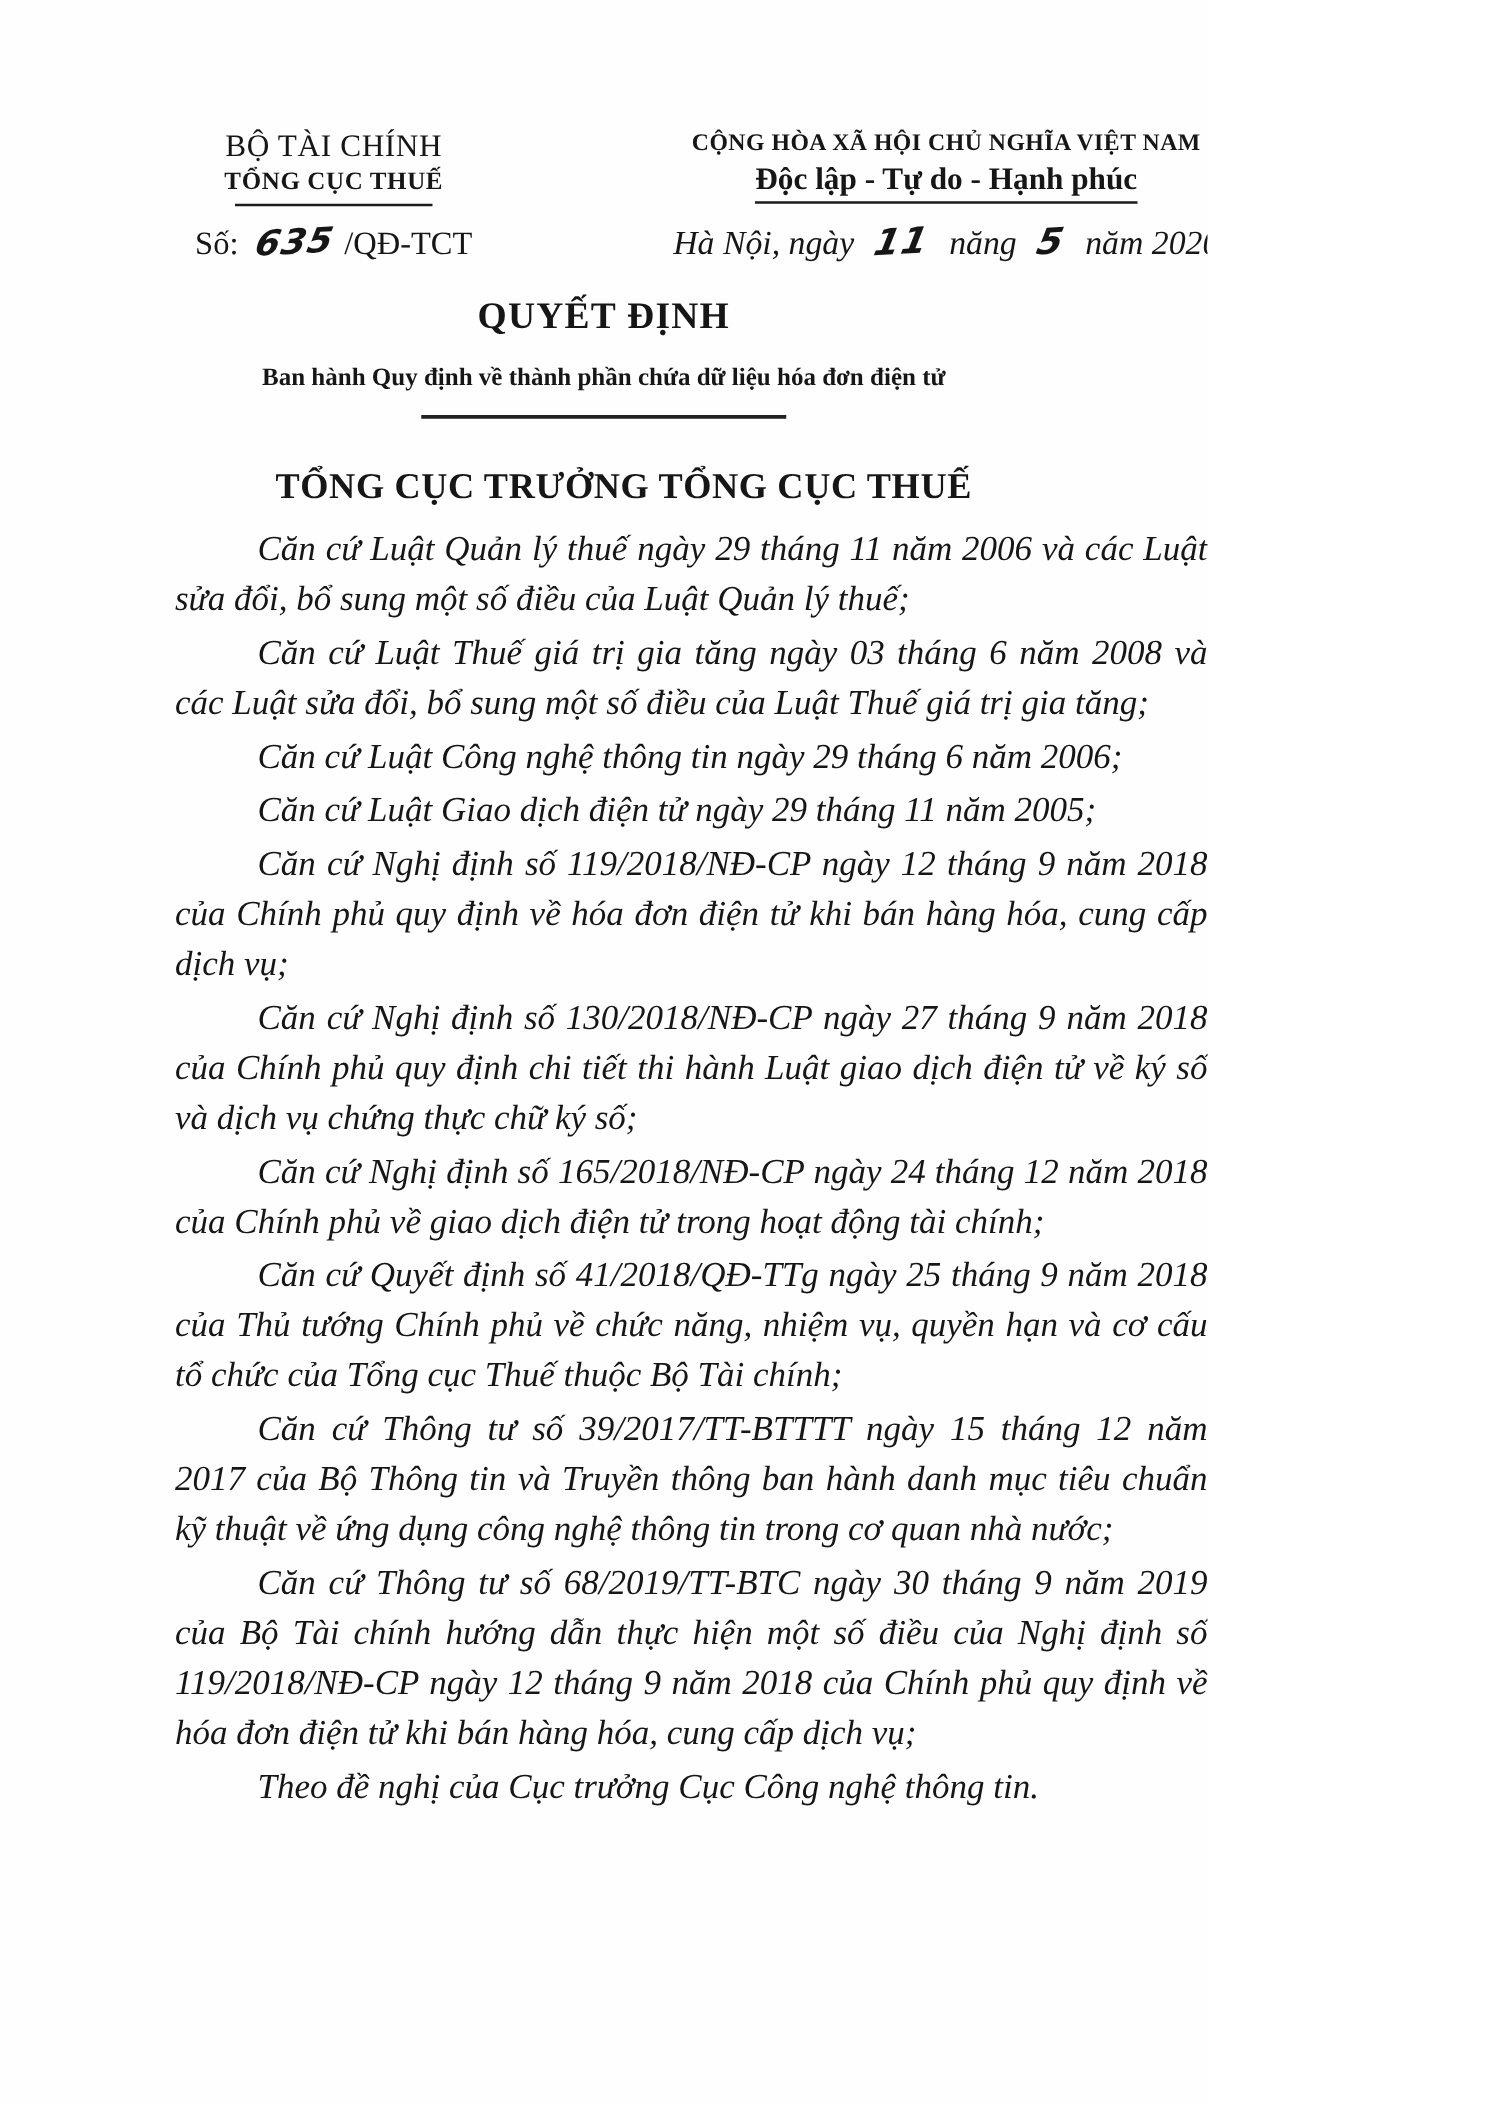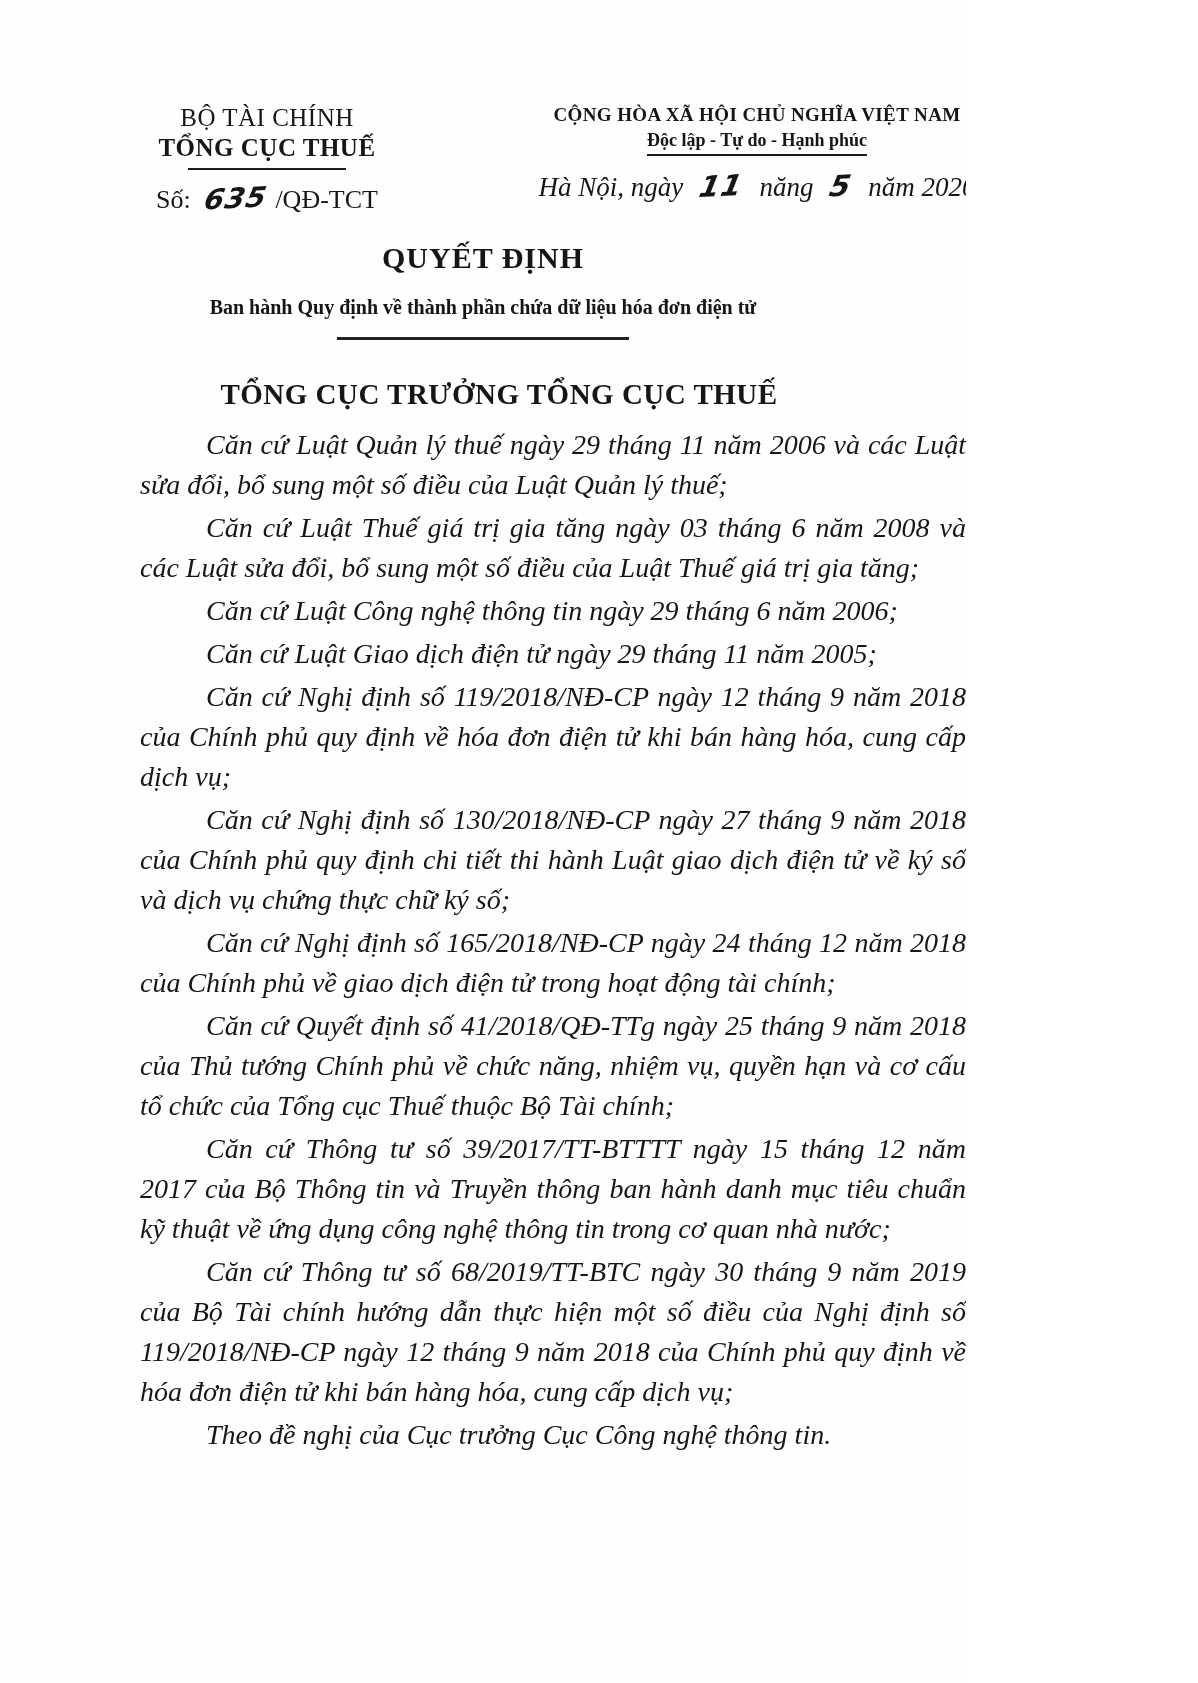--- a/index.html
+++ b/index.html
@@ -33,21 +33,21 @@
     width: 600px;
     margin-left: 55px;
     text-align: center;
     flex: 0 0 auto;
   }
   .org-parent {
     font-size: 25px;
     letter-spacing: 0.5px;
   }
   .org-name {
-    font-size: 25px;
+    font-size: 20px;
     font-weight: bold;
     letter-spacing: 0.5px;
     margin-top: 2px;
   }
   .org-underline {
     width: 158px;
     height: 2px;
     background: #1c1c1c;
     margin: 6px auto 0 auto;
   }
@@ -57,21 +57,21 @@
     white-space: nowrap;
   }
   .country {
     font-size: 19px;
     font-weight: bold;
     letter-spacing: 0.4px;
     white-space: nowrap;
   }
   .motto {
     display: inline-block;
-    font-size: 18px;
+    font-size: 25px;
     font-weight: bold;
     margin-top: 4px;
     padding-bottom: 3px;
     border-bottom: 2px solid #1c1c1c;
   }
   .dateline {
     margin-top: 13px;
     font-size: 27px;
     font-style: italic;
     white-space: nowrap;

